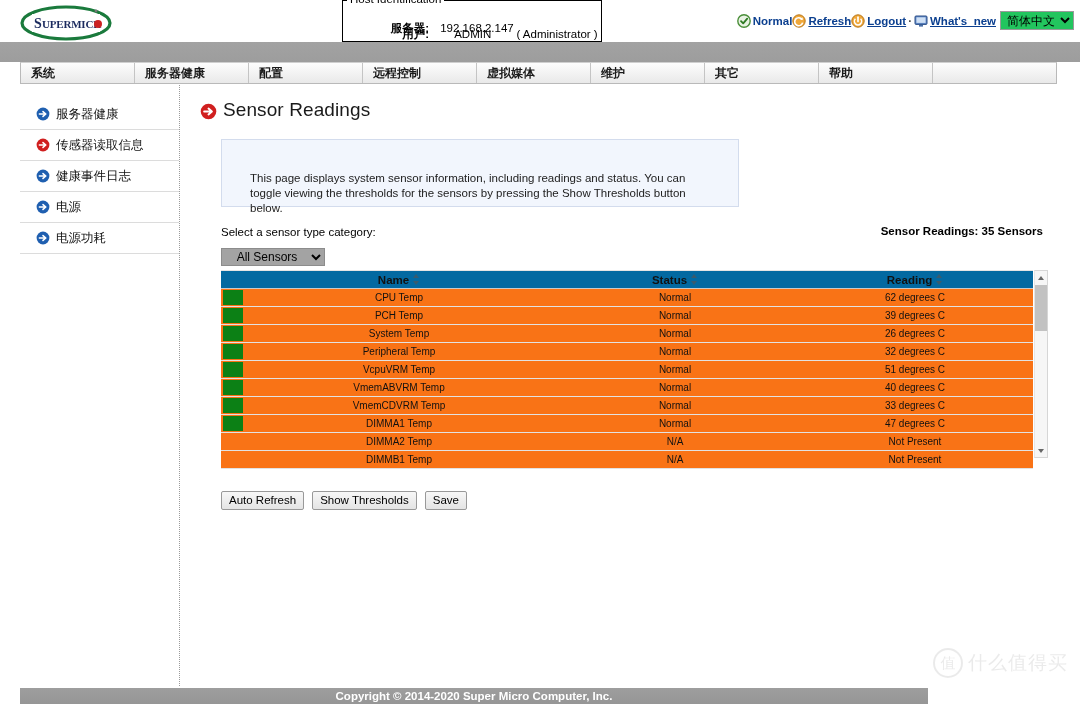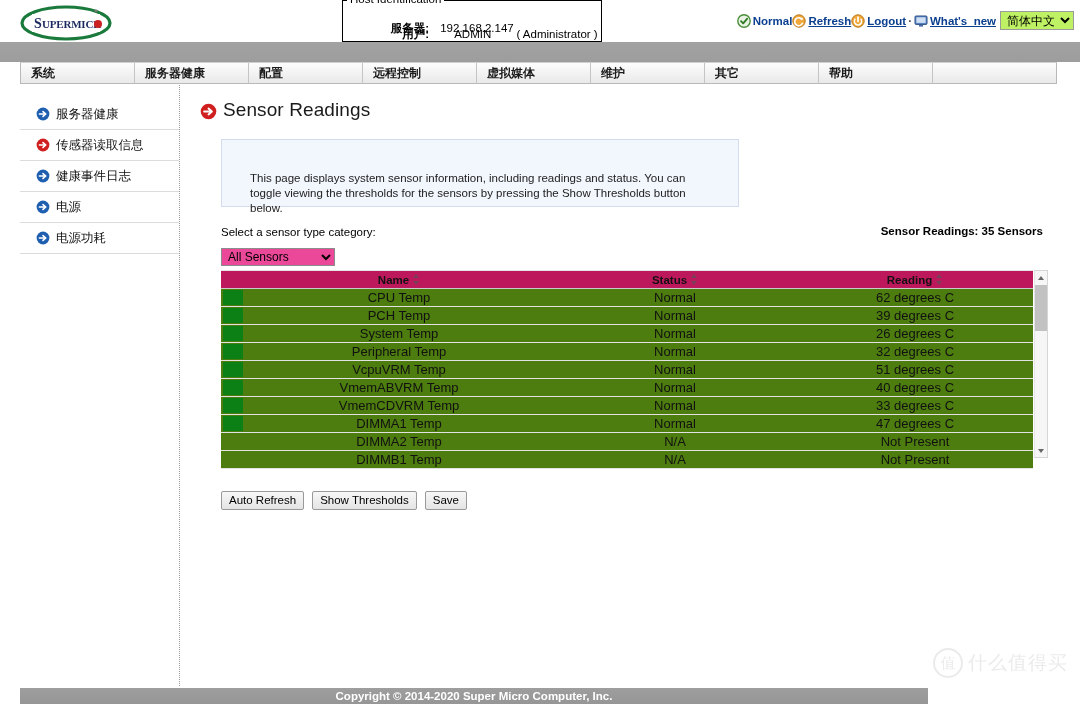--- a/index.html
+++ b/index.html
@@ -108,21 +108,21 @@
     color: #444;
     padding: 0 2px;
     font-weight: bold;
   }
   .lang-select {
     margin-left: 4px;
     font-family: "Liberation Sans", sans-serif;
     font-size: 12px;
     height: 19px;
     border: 1px solid #9a9a9a;
-    background: #bef264;
+    background: #22c55e;
     color: #000;
     padding: 0 2px;
   }
 
   
   .grayband {
     position: absolute;
     left: 0;
     top: 42px;
     width: 1080px;
@@ -243,45 +243,46 @@
     position: absolute;
     right: 0;
     top: 0;
     font-size: 11.5px;
     font-weight: bold;
     color: #000;
   }
   .sensor-select {
     margin-top: 5px;
     margin-left: 25px;
-    width: 114px;
+    width: 104px;
     height: 18px;
     font-family: "Liberation Sans", sans-serif;
     font-size: 12px;
     border: 1px solid #8c8c8c;
-    background: #ec4899;
+    background: #a3a3a3;
     color: #000;
     padding: 0 2px;
     box-sizing: border-box;
+    text-align: center;
   }
 
   
   .tablewrap {
     margin-top: 4px;
     margin-left: 25px;
     width: 827px;
     position: relative;
   }
   table.sensors {
     border-collapse: collapse;
     width: 812px;
     table-layout: fixed;
   }
   table.sensors th {
-    background: #be185d;
+    background: #0369a1;
     border-bottom: 1px solid #c9c9c9;
     border-top: 1px solid #e4e4e4;
     height: 17px;
     font-size: 11.5px;
     font-weight: bold;
     color: #111;
     padding: 0;
   }
   th .thin {
     display: inline-flex;
@@ -300,25 +301,25 @@
     position: absolute;
     left: 0;
     border-left: 3.5px solid transparent;
     border-right: 3.5px solid transparent;
   }
   .sortico:before { top: 0; border-bottom: 4px solid #555; }
   .sortico:after  { bottom: 0; border-top: 4px solid #555; }
 
   table.sensors td {
     height: 17px;
-    font-size: 13px;
+    font-size: 10px;
     color: #111;
     border-bottom: 1px solid #e2e2e2;
     padding: 0;
-    background: #4d7c0f;
+    background: #f97316;
   }
   td.c-ind { width: 24px; padding: 0; }
   .ind-ok {
     display: block;
     width: 20px;
     height: 15px;
     background: #0c8015;
     margin: 0 0 0 2px;
   }
   td.c-name { width: 308px; text-align: center; }

